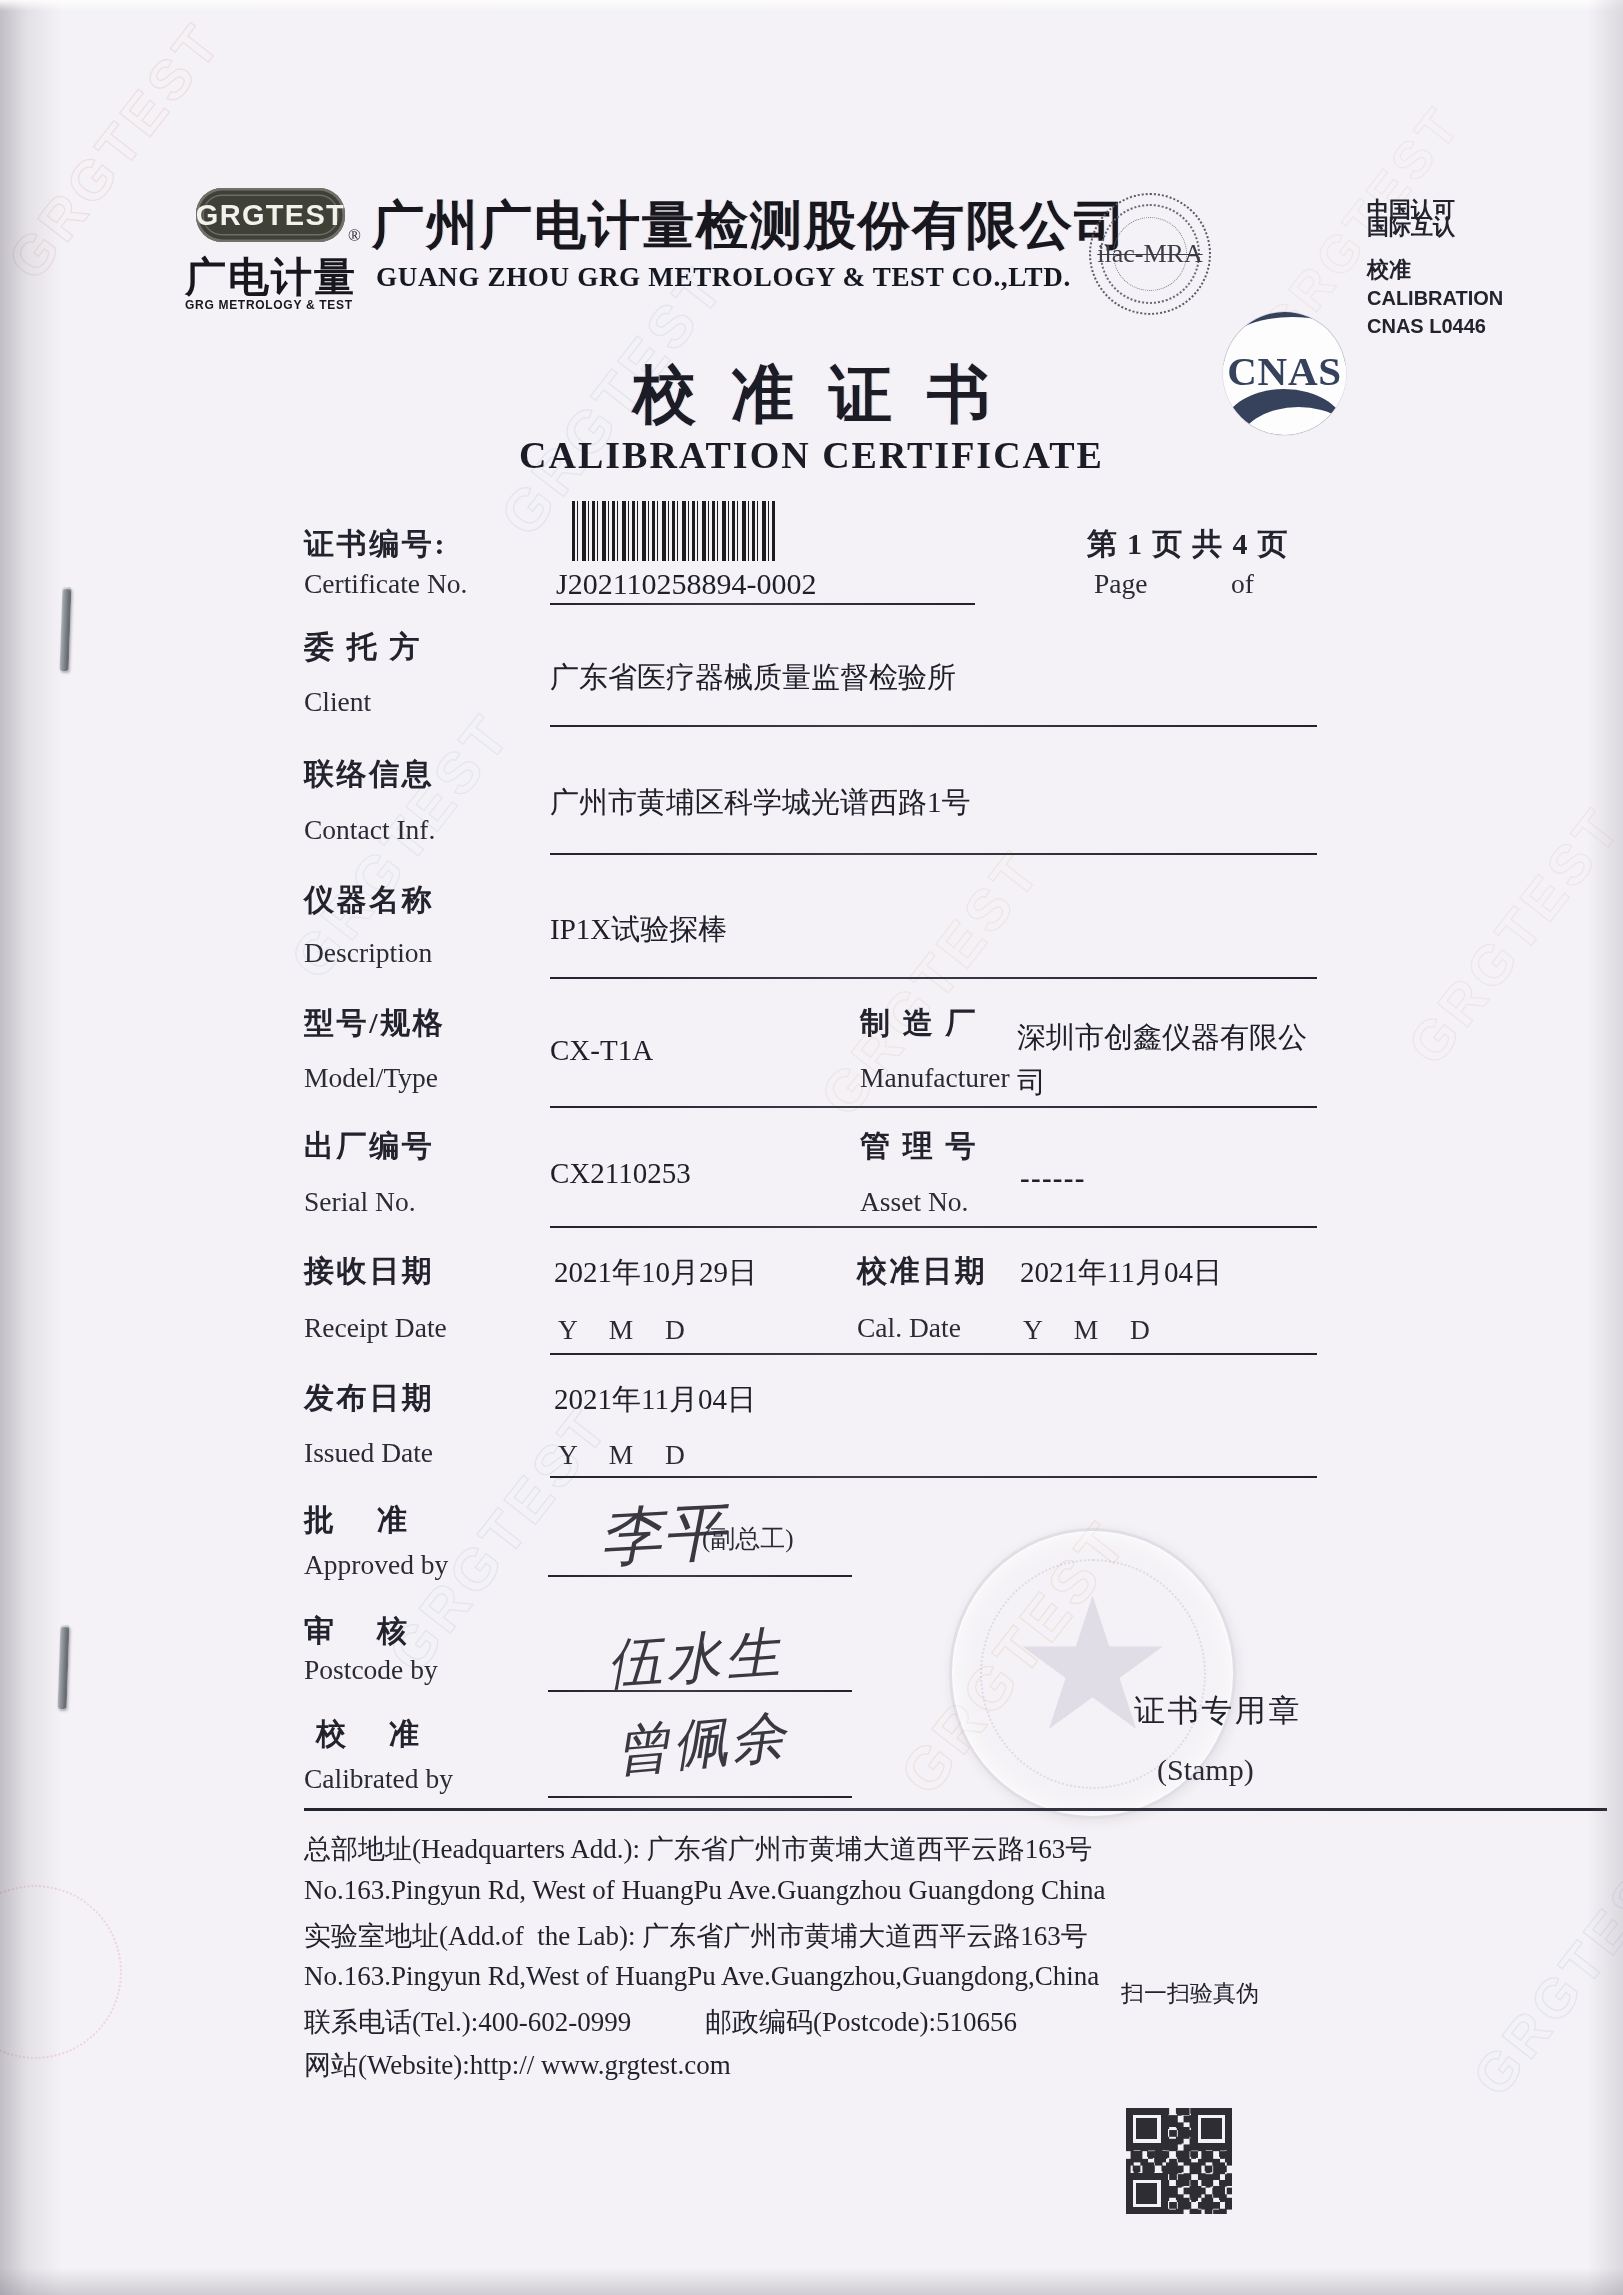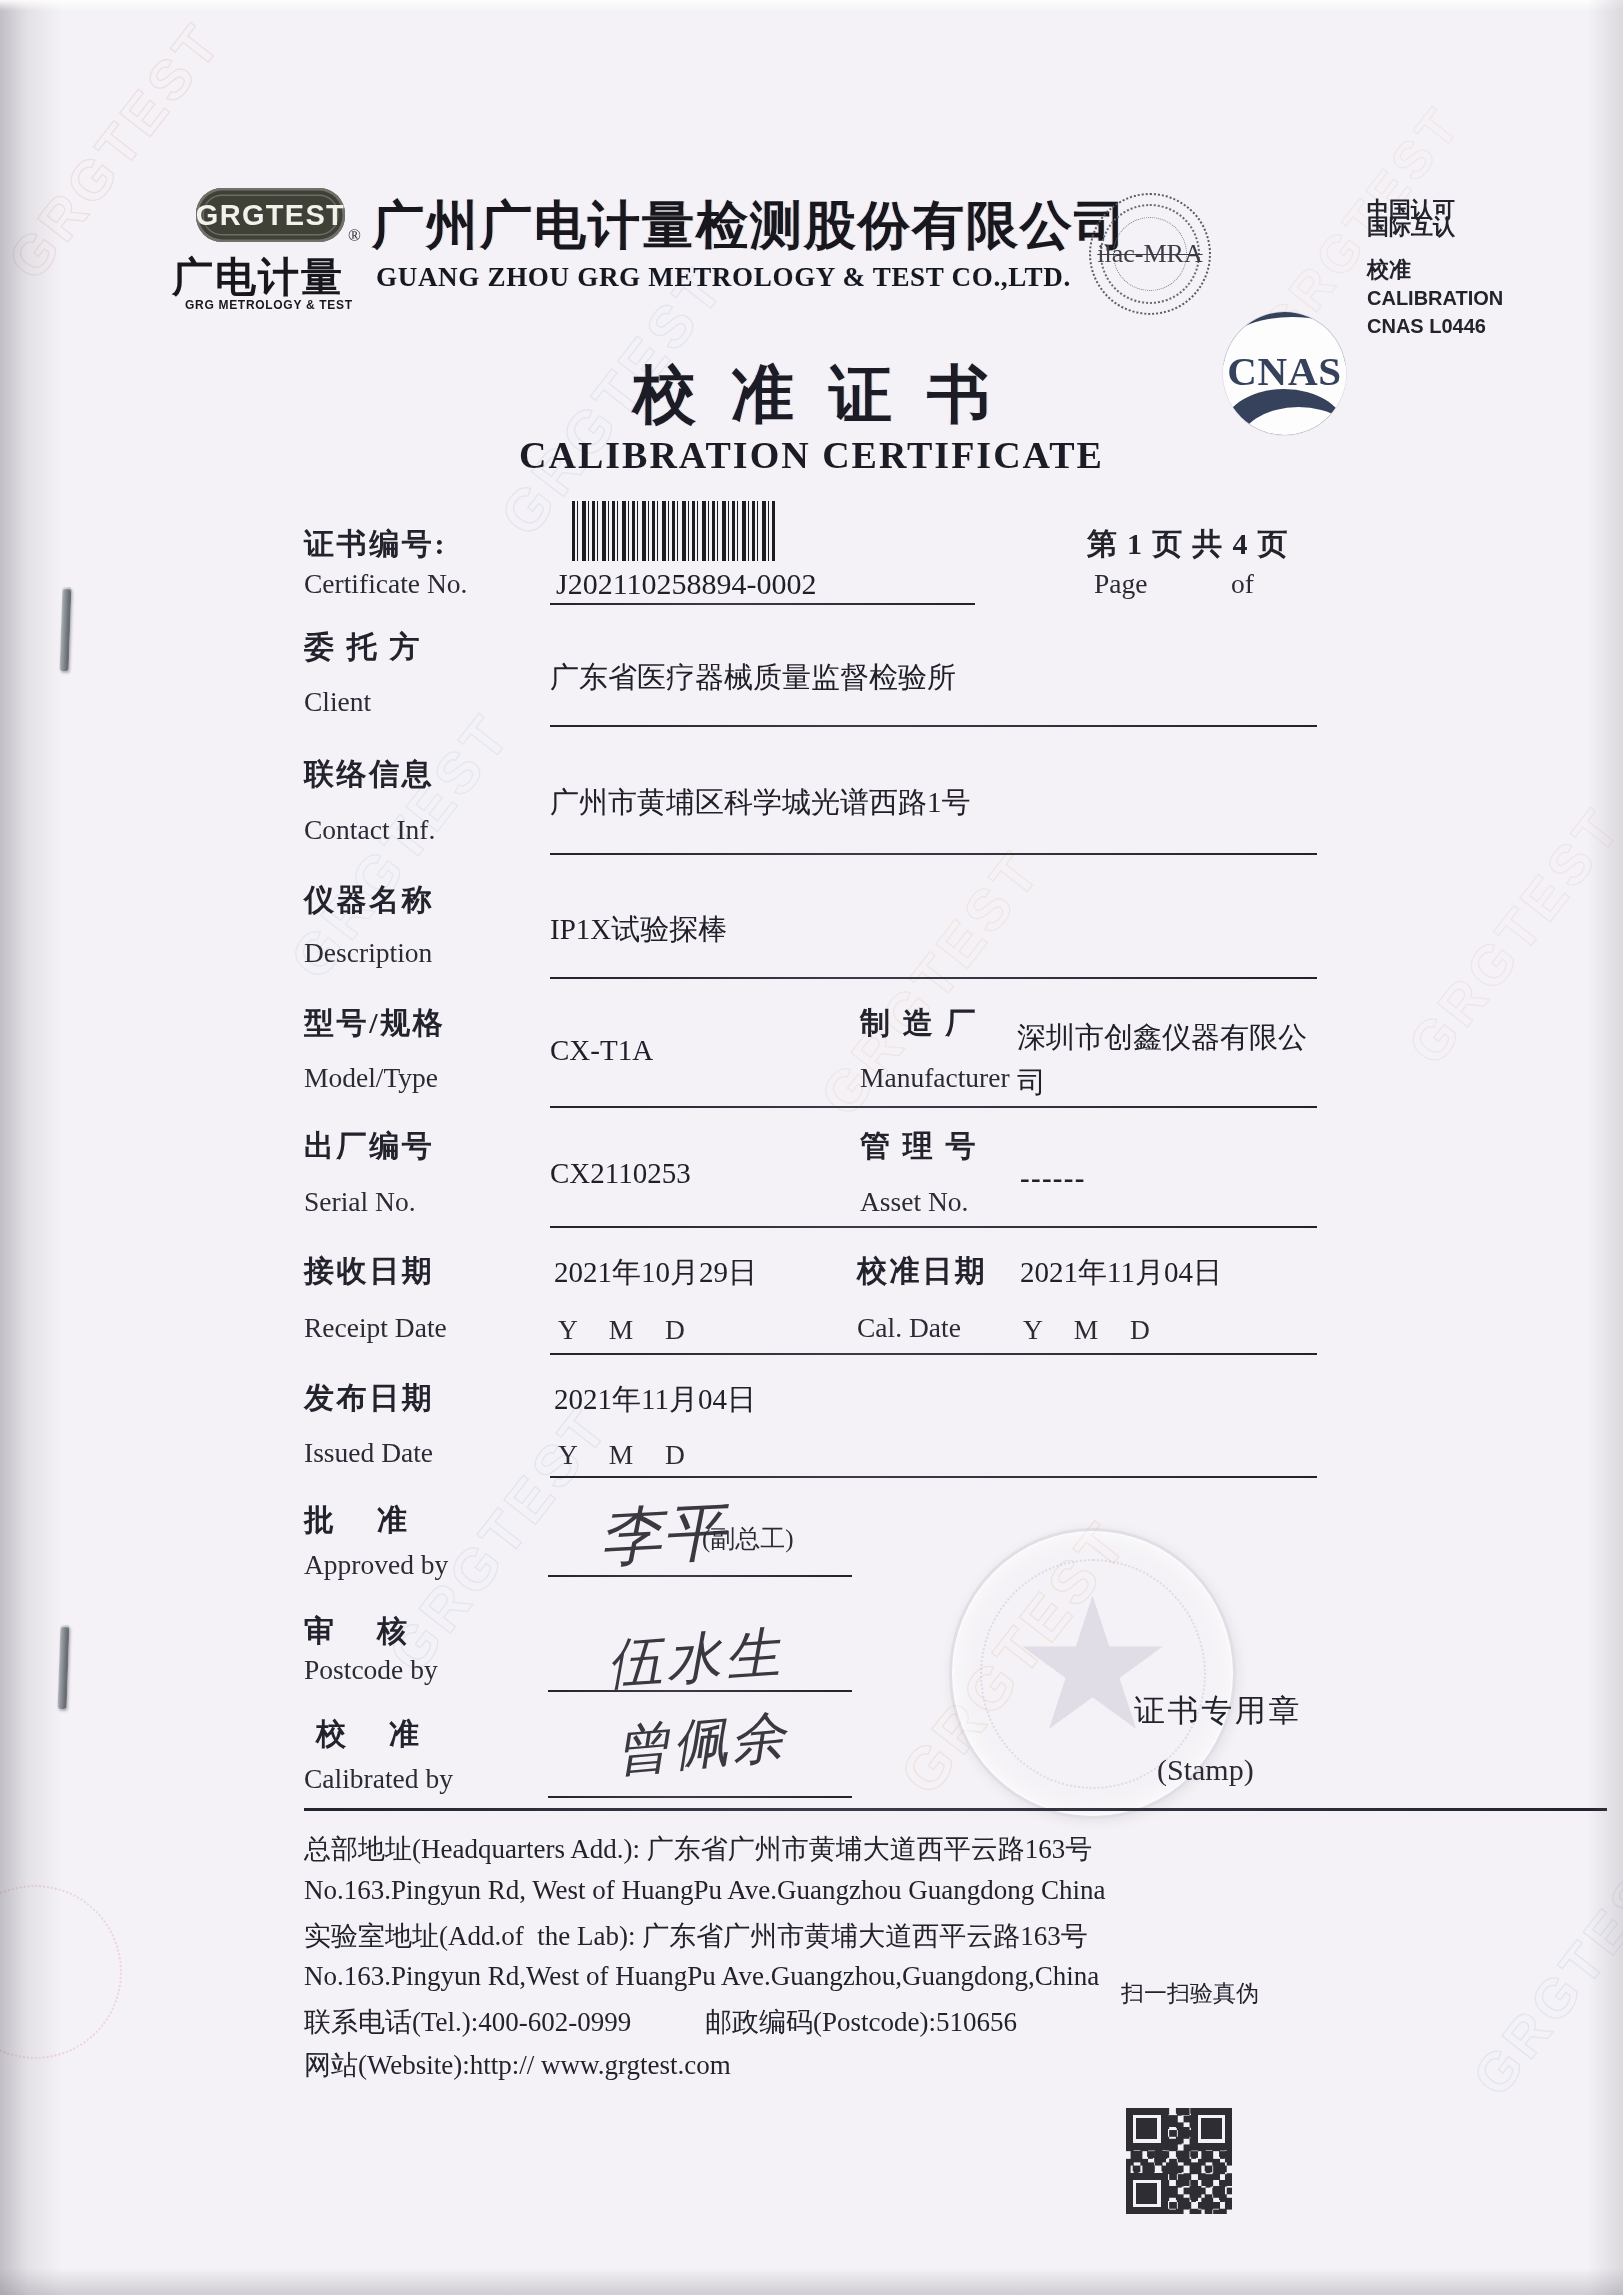--- a/index.html
+++ b/index.html
@@ -93,21 +93,21 @@
   <div class="abs wm" style="left:1217px;top:196px;font-size:52px;transform:rotate(-52deg);-webkit-text-stroke:1.3px rgba(205,80,55,.07);">GRGTEST</div>
   <div class="abs dotring" style="left:-52px;top:1885px;width:170px;height:170px;"></div>
 
   <div class="abs staple" style="left:61px;top:587px;width:8.5px;height:84px;transform:rotate(2deg);"></div>
   <div class="abs staple" style="left:59px;top:1625px;width:9.2px;height:84px;transform:rotate(2deg);"></div>
 
   <div class="abs badge" style="left:196px;top:188px;width:149px;height:54px;font-size:29px;">
     <span>GRGTEST</span>
   </div>
   <div class="abs" style="left:348px;top:226px;font-size:17px;color:#2a2a33;">®</div>
-  <div class="abs logo-cn" style="left:172px;top:250px;font-size:41px;letter-spacing:2px;">广电计量</div>
+  <div class="abs logo-cn" style="left:185px;top:250px;font-size:41px;letter-spacing:2px;">广电计量</div>
   <div class="abs logo-en" style="left:185px;top:298px;font-size:12px;letter-spacing:0.7px;">GRG METROLOGY &amp; TEST</div>
 
   <div class="abs company-cn" style="left:372px;top:191px;font-size:52px;letter-spacing:2px;">广州广电计量检测股份有限公司</div>
   <div class="abs company-en" style="left:376px;top:262px;font-size:27px;letter-spacing:0.7px;">GUANG ZHOU GRG METROLOGY &amp; TEST CO.,LTD.</div>
 
   <div class="abs ilac" style="left:1089px;top:193px;width:118px;height:118px;">
     <span>ilac-MRA</span>
   </div>
   <div class="abs cnas" style="left:1223px;top:190px;width:123px;height:123px;">
     <span class="a1"></span>

